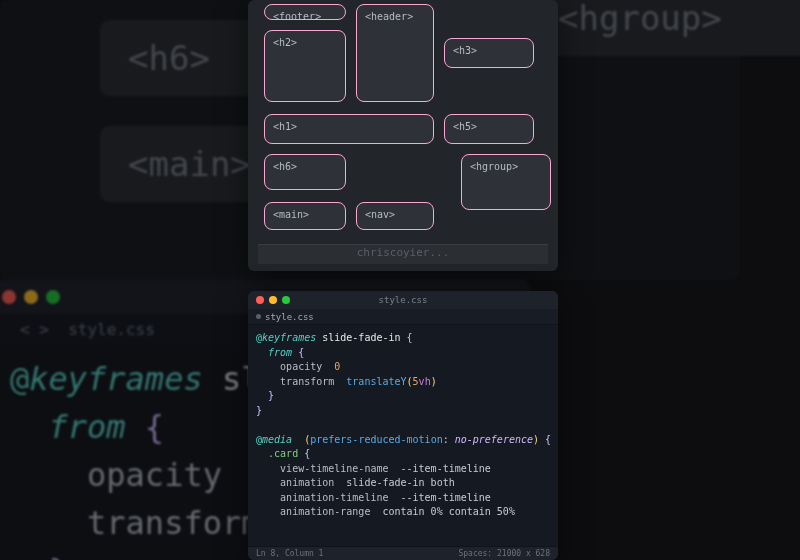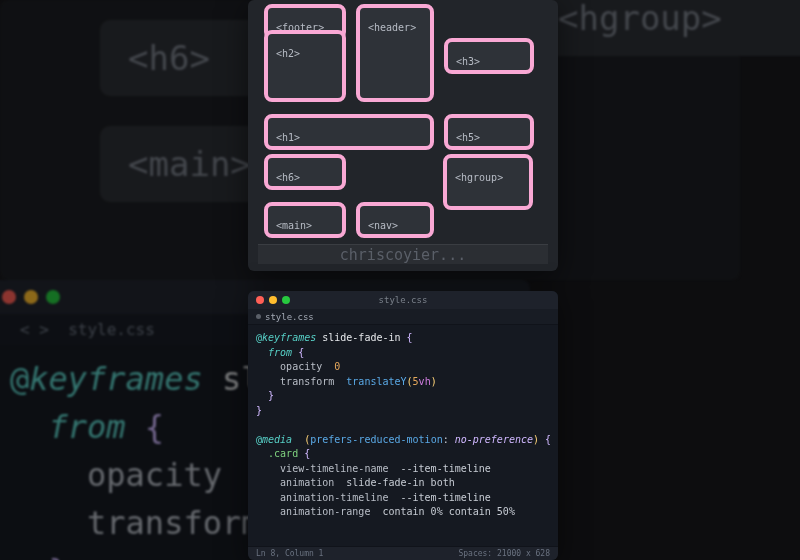--- a/index.html
+++ b/index.html
@@ -88,34 +88,34 @@
     box-shadow: 0 6px 30px rgba(0,0,0,.5);
     overflow: hidden;
   }
   .cards-canvas {
     position: relative;
     width: 100%; height: 260px;
   }
   .card {
     position: absolute;
     background: #2e3238;
-    border: 4px solid #f9a8d4;
+    border: 1px solid #f9a8d4;
     border-radius: 8px;
     color: #b6bbc4;
     font-size: 10px;
-    padding: 14px 8px;
+    padding: 6px 8px;
   }
   .preview-addr {
     position: absolute;
     left: 0; right: 0; bottom: 0;
     height: 20px;
     background: #2b2e33;
     border-top: 1px solid #3a3d42;
     text-align: center;
-    font-size: 15px;
+    font-size: 11px;
     color: #5a5f68;
     padding-top: 1px;
   }
 
   
   .editor-win {
     margin-top: 20px;
     background: #151921;
     border-radius: 6px;
     height: 276px;
@@ -213,21 +213,21 @@
 
   <div class="preview-win">
     <div class="cards-canvas">
       <div class="card" style="left:6px;  top:0;   width:82px; height:16px">&lt;footer&gt;</div>
       <div class="card" style="left:98px; top:0;   width:78px; height:98px">&lt;header&gt;</div>
       <div class="card" style="left:6px;  top:26px;width:82px; height:72px">&lt;h2&gt;</div>
       <div class="card" style="left:186px;top:34px;width:90px; height:30px">&lt;h3&gt;</div>
       <div class="card" style="left:6px;  top:110px;width:170px;height:30px">&lt;h1&gt;</div>
       <div class="card" style="left:186px;top:110px;width:90px; height:30px">&lt;h5&gt;</div>
       <div class="card" style="left:6px;  top:150px;width:82px; height:36px">&lt;h6&gt;</div>
-      <div class="card" style="left:185px;top:150px;width:90px; height:56px">&lt;hgroup&gt;</div>
+      <div class="card" style="left:203px;top:150px;width:90px; height:56px">&lt;hgroup&gt;</div>
       <div class="card" style="left:6px;  top:198px;width:82px; height:28px">&lt;main&gt;</div>
       <div class="card" style="left:98px; top:198px;width:78px; height:28px">&lt;nav&gt;</div>
 
       <div class="preview-addr">chriscoyier...</div>
     </div>
   </div>
 
   <div class="editor-win">
     <div class="ed-titlebar">
       <span class="dot tl-red"></span>

